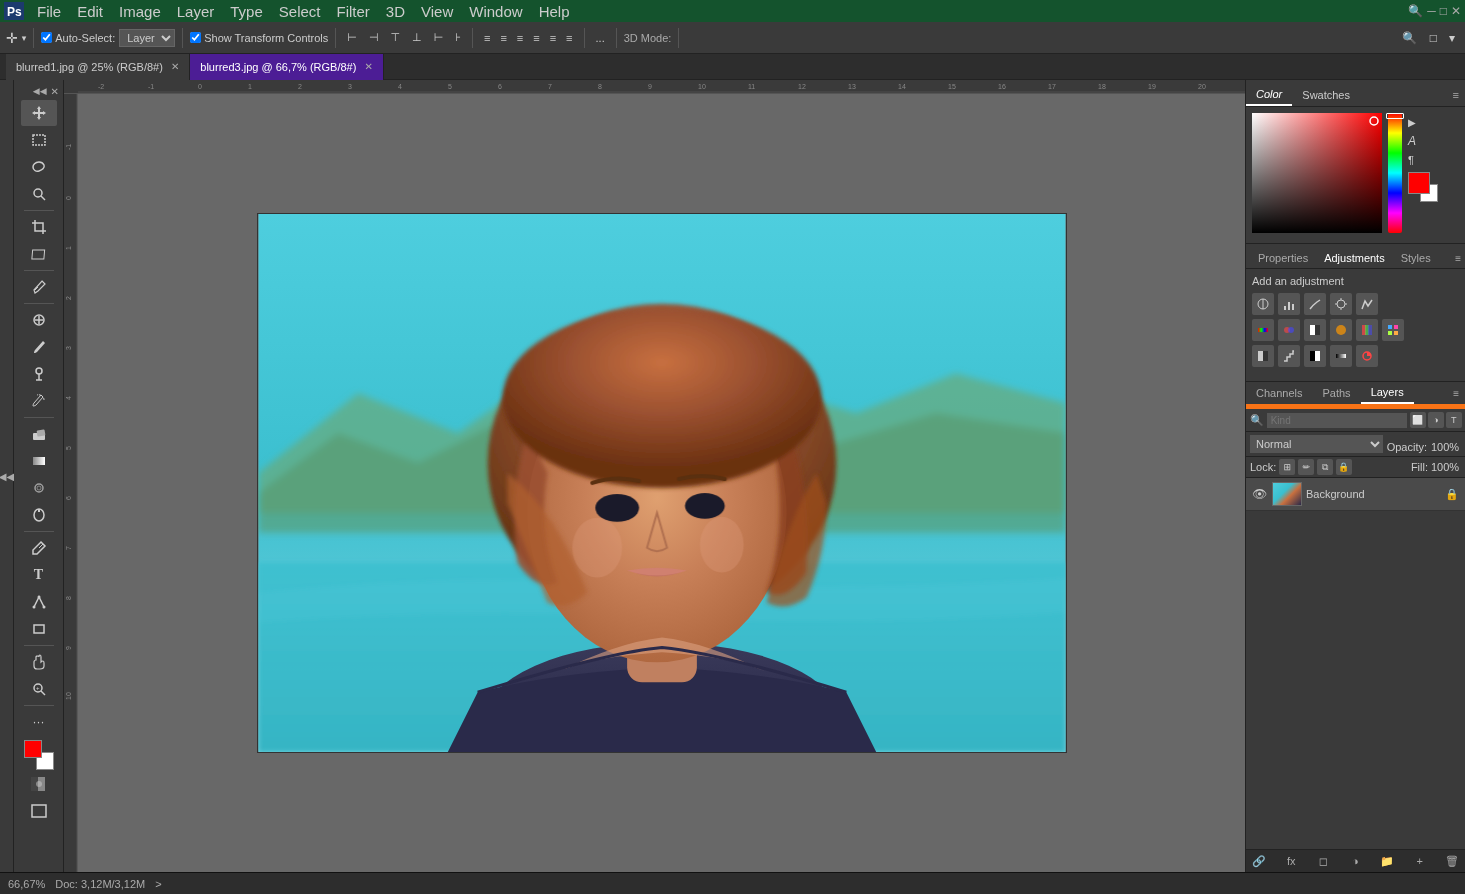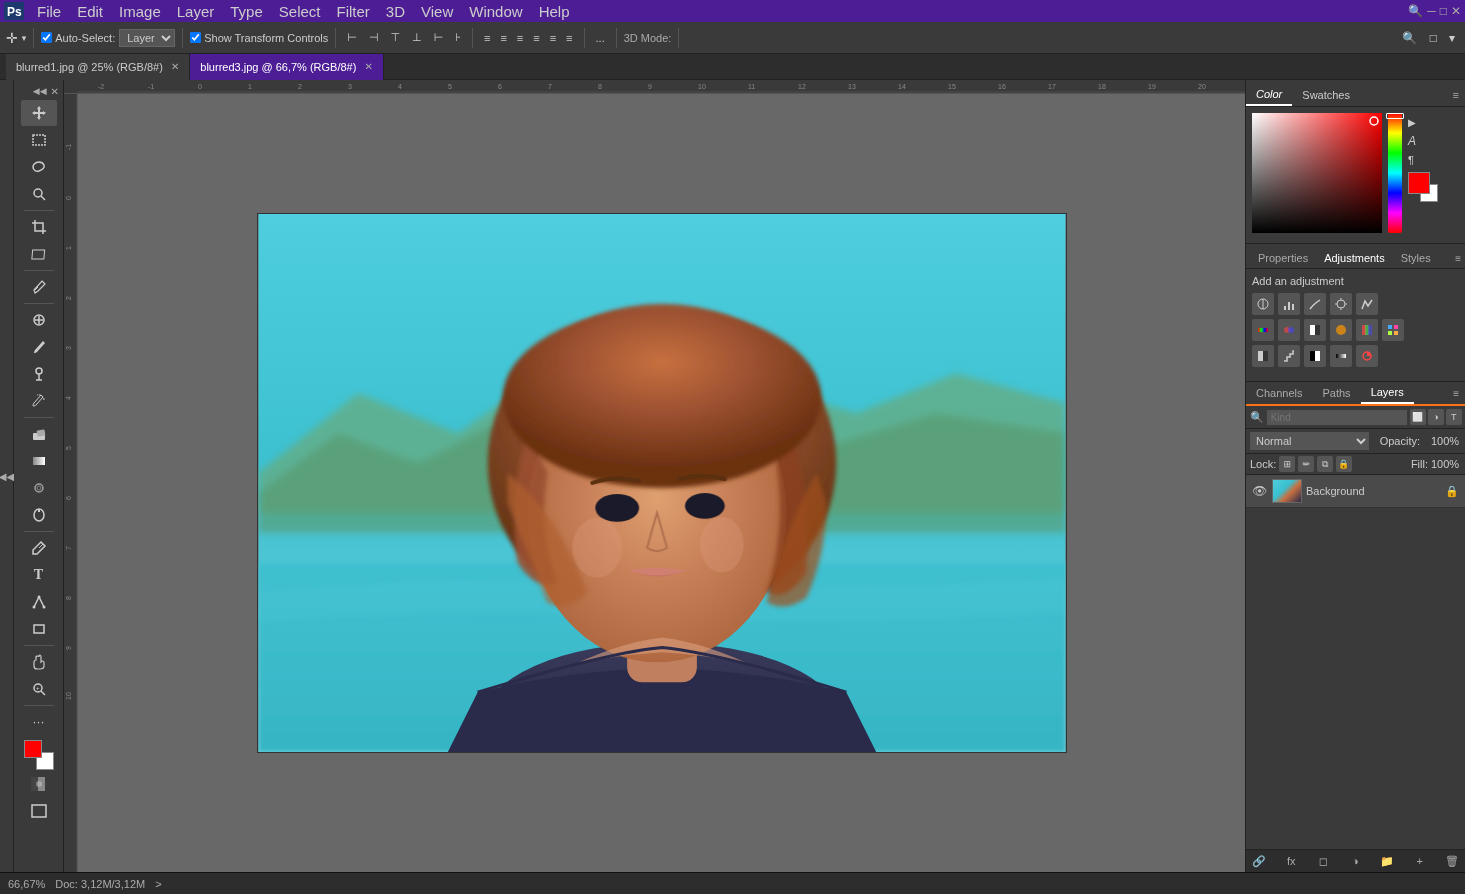--- a/index.html
+++ b/index.html
@@ -1,19 +1,19 @@
 <!DOCTYPE html>
 <html><head>
   <meta charset="utf-8">
   <style>
     * { margin: 0; padding: 0; box-sizing: border-box; }
     body { width: 1465px; height: 894px; background: #3c3c3c; font-family: Arial, sans-serif; font-size: 11px; color: #ccc; overflow: hidden; user-select: none; }
 
     
-    #menu-bar { display: flex; align-items: center; height: 22px; background: #4c1d95; padding: 0 4px; gap: 2px; }
+    #menu-bar { display: flex; align-items: center; height: 22px; background: #14532d; padding: 0 4px; gap: 2px; }
     .menu-item { padding: 2px 7px; color: #ccc; font-size: 15px; cursor: pointer; }
 
     
     #toolbar { display: flex; align-items: center; height: 32px; background: #3a3a3a; border-bottom: 1px solid #222; padding: 0 6px; gap: 4px; }
     .toolbar-item { display: flex; align-items: center; gap: 3px; font-size: 11px; color: #ccc; padding: 2px 4px; cursor: pointer; }
     .toolbar-separator { width: 1px; height: 20px; background: #555; margin: 0 3px; }
     .toolbar-checkbox { width: 11px; height: 11px; }
     .toolbar-select { background: #555; color: #ccc; border: 1px solid #666; font-size: 11px; padding: 1px 3px; }
 
     
@@ -56,30 +56,30 @@
     .adj-panel-tab { padding: 4px 8px; font-size: 11px; color: #aaa; cursor: pointer; }
     .adj-panel-tab.active { color: #fff; }
     .adj-panel-tab-menu { margin-left: auto; cursor: pointer; color: #aaa; font-size: 10px; }
     .adj-content { padding: 6px; }
     .adj-title { font-size: 11px; color: #ccc; margin-bottom: 6px; }
     .adj-icons-row { display: flex; gap: 4px; margin-bottom: 4px; flex-wrap: wrap; }
     .adj-icon-btn { width: 22px; height: 22px; background: #555; border-radius: 2px; display: flex; align-items: center; justify-content: center; cursor: pointer; font-size: 10px; color: #ccc; }
 
     
     #layers-panel { flex: 1; background: #3a3a3a; display: flex; flex-direction: column; overflow: hidden; }
-    .layers-tabs { display: flex; align-items: center; border-bottom: 2px solid #f97316; }
+    .layers-tabs { display: flex; align-items: center; border-bottom: 5px solid #f97316; }
     .layers-tab { padding: 4px 10px; font-size: 11px; color: #aaa; cursor: pointer; }
     .layers-tab.active { color: #fff; border-bottom: 2px solid #fff; }
     .layers-tab-menu { margin-left: auto; padding: 2px 6px; font-size: 10px; cursor: pointer; color: #aaa; }
     .layers-search { display: flex; align-items: center; padding: 3px 4px; border-bottom: 1px solid #222; gap: 3px; }
     .layers-search-icon { color: #aaa; font-size: 11px; }
     .layers-search-input { flex: 1; background: #555; border: none; color: #ccc; font-size: 10px; padding: 2px 4px; outline: none; }
     .layers-search-btns { display: flex; gap: 2px; }
     .layers-search-btn { width: 16px; height: 16px; background: #555; border-radius: 2px; display: flex; align-items: center; justify-content: center; cursor: pointer; font-size: 9px; color: #ccc; }
-    .layers-blend { display: flex; align-items: center; padding: 3px 4px; gap: 11px; border-bottom: 1px solid #222; }
+    .layers-blend { display: flex; align-items: flex-end; padding: 3px 4px; gap: 4px; border-bottom: 1px solid #222; }
     .layers-blend-select { flex: 1; background: #555; border: none; color: #ccc; font-size: 11px; padding: 2px; }
     .layers-opacity { display: flex; align-items: center; gap: 3px; font-size: 11px; }
     .layers-lock-row { display: flex; align-items: center; padding: 2px 4px; gap: 3px; border-bottom: 1px solid #222; font-size: 11px; }
     .layers-lock-btn { width: 16px; height: 16px; background: #555; border-radius: 2px; display: flex; align-items: center; justify-content: center; cursor: pointer; font-size: 9px; color: #ccc; }
     .layers-fill { margin-left: auto; display: flex; align-items: center; gap: 3px; }
     .layer-row { display: flex; align-items: center; gap: 4px; padding: 4px 6px; background: #4a4a4a; border-bottom: 1px solid #333; cursor: pointer; }
     .layer-visibility { width: 16px; cursor: pointer; font-size: 12px; color: #ccc; }
     .layer-thumb { width: 30px; height: 24px; border: 1px solid #666; background: #2a7090; display: flex; align-items: center; justify-content: center; overflow: hidden; }
     .layer-name { flex: 1; font-size: 11px; color: #ccc; }
     .layer-lock { font-size: 11px; color: #aaa; }

